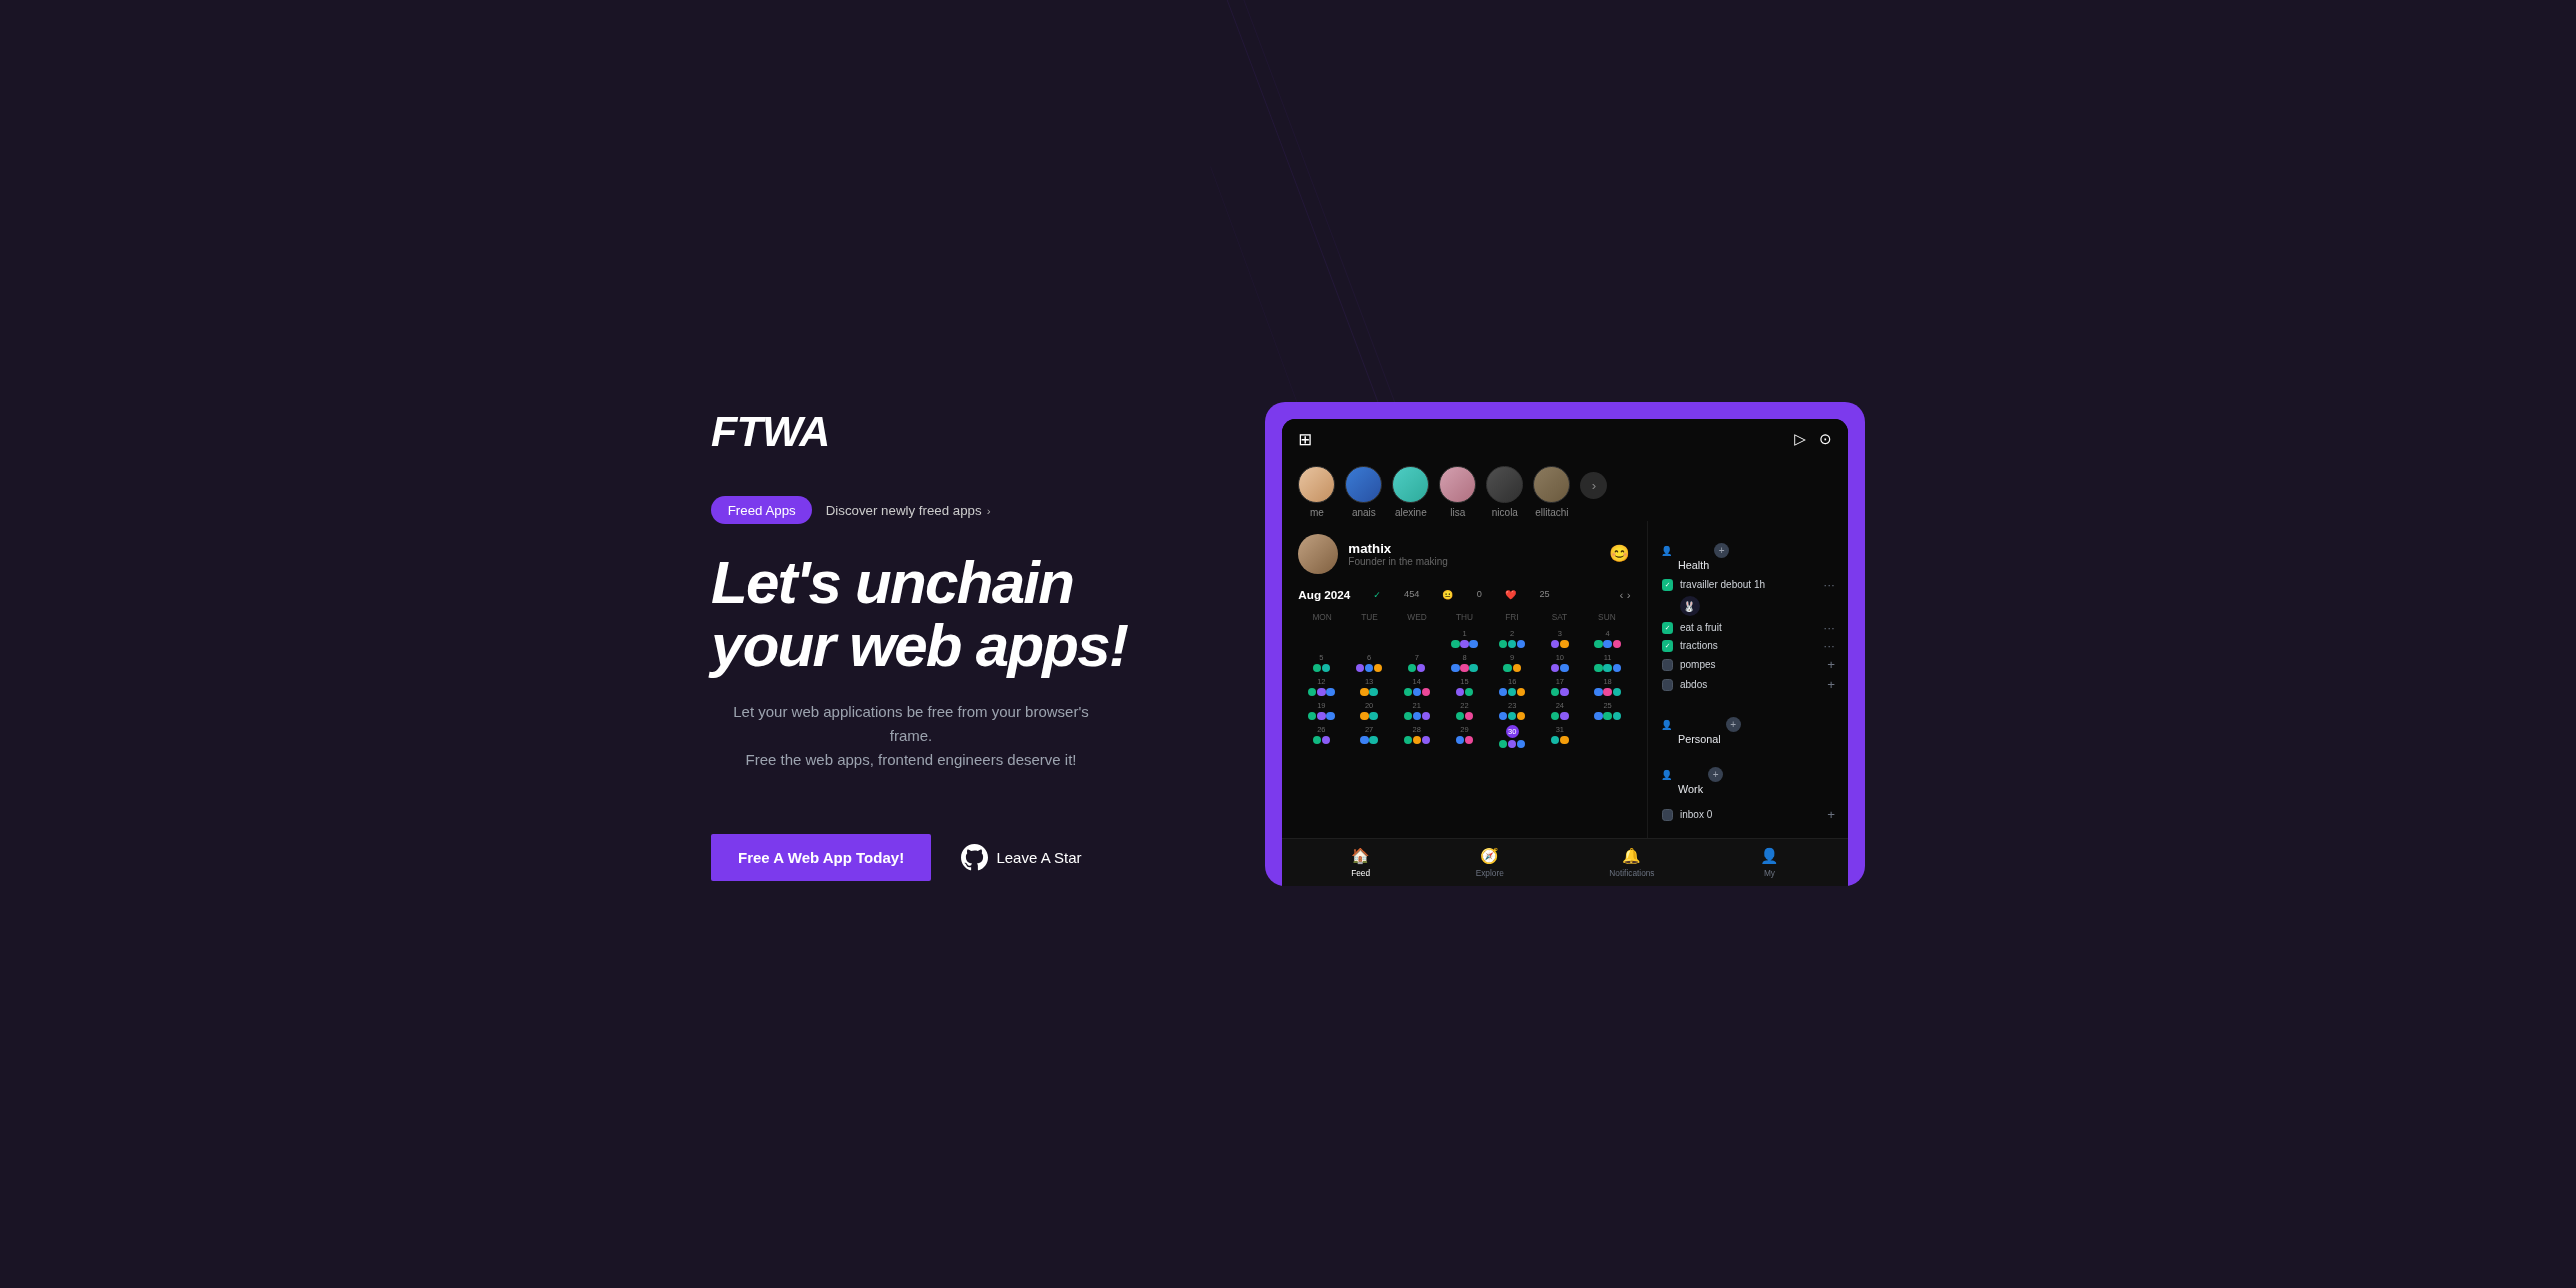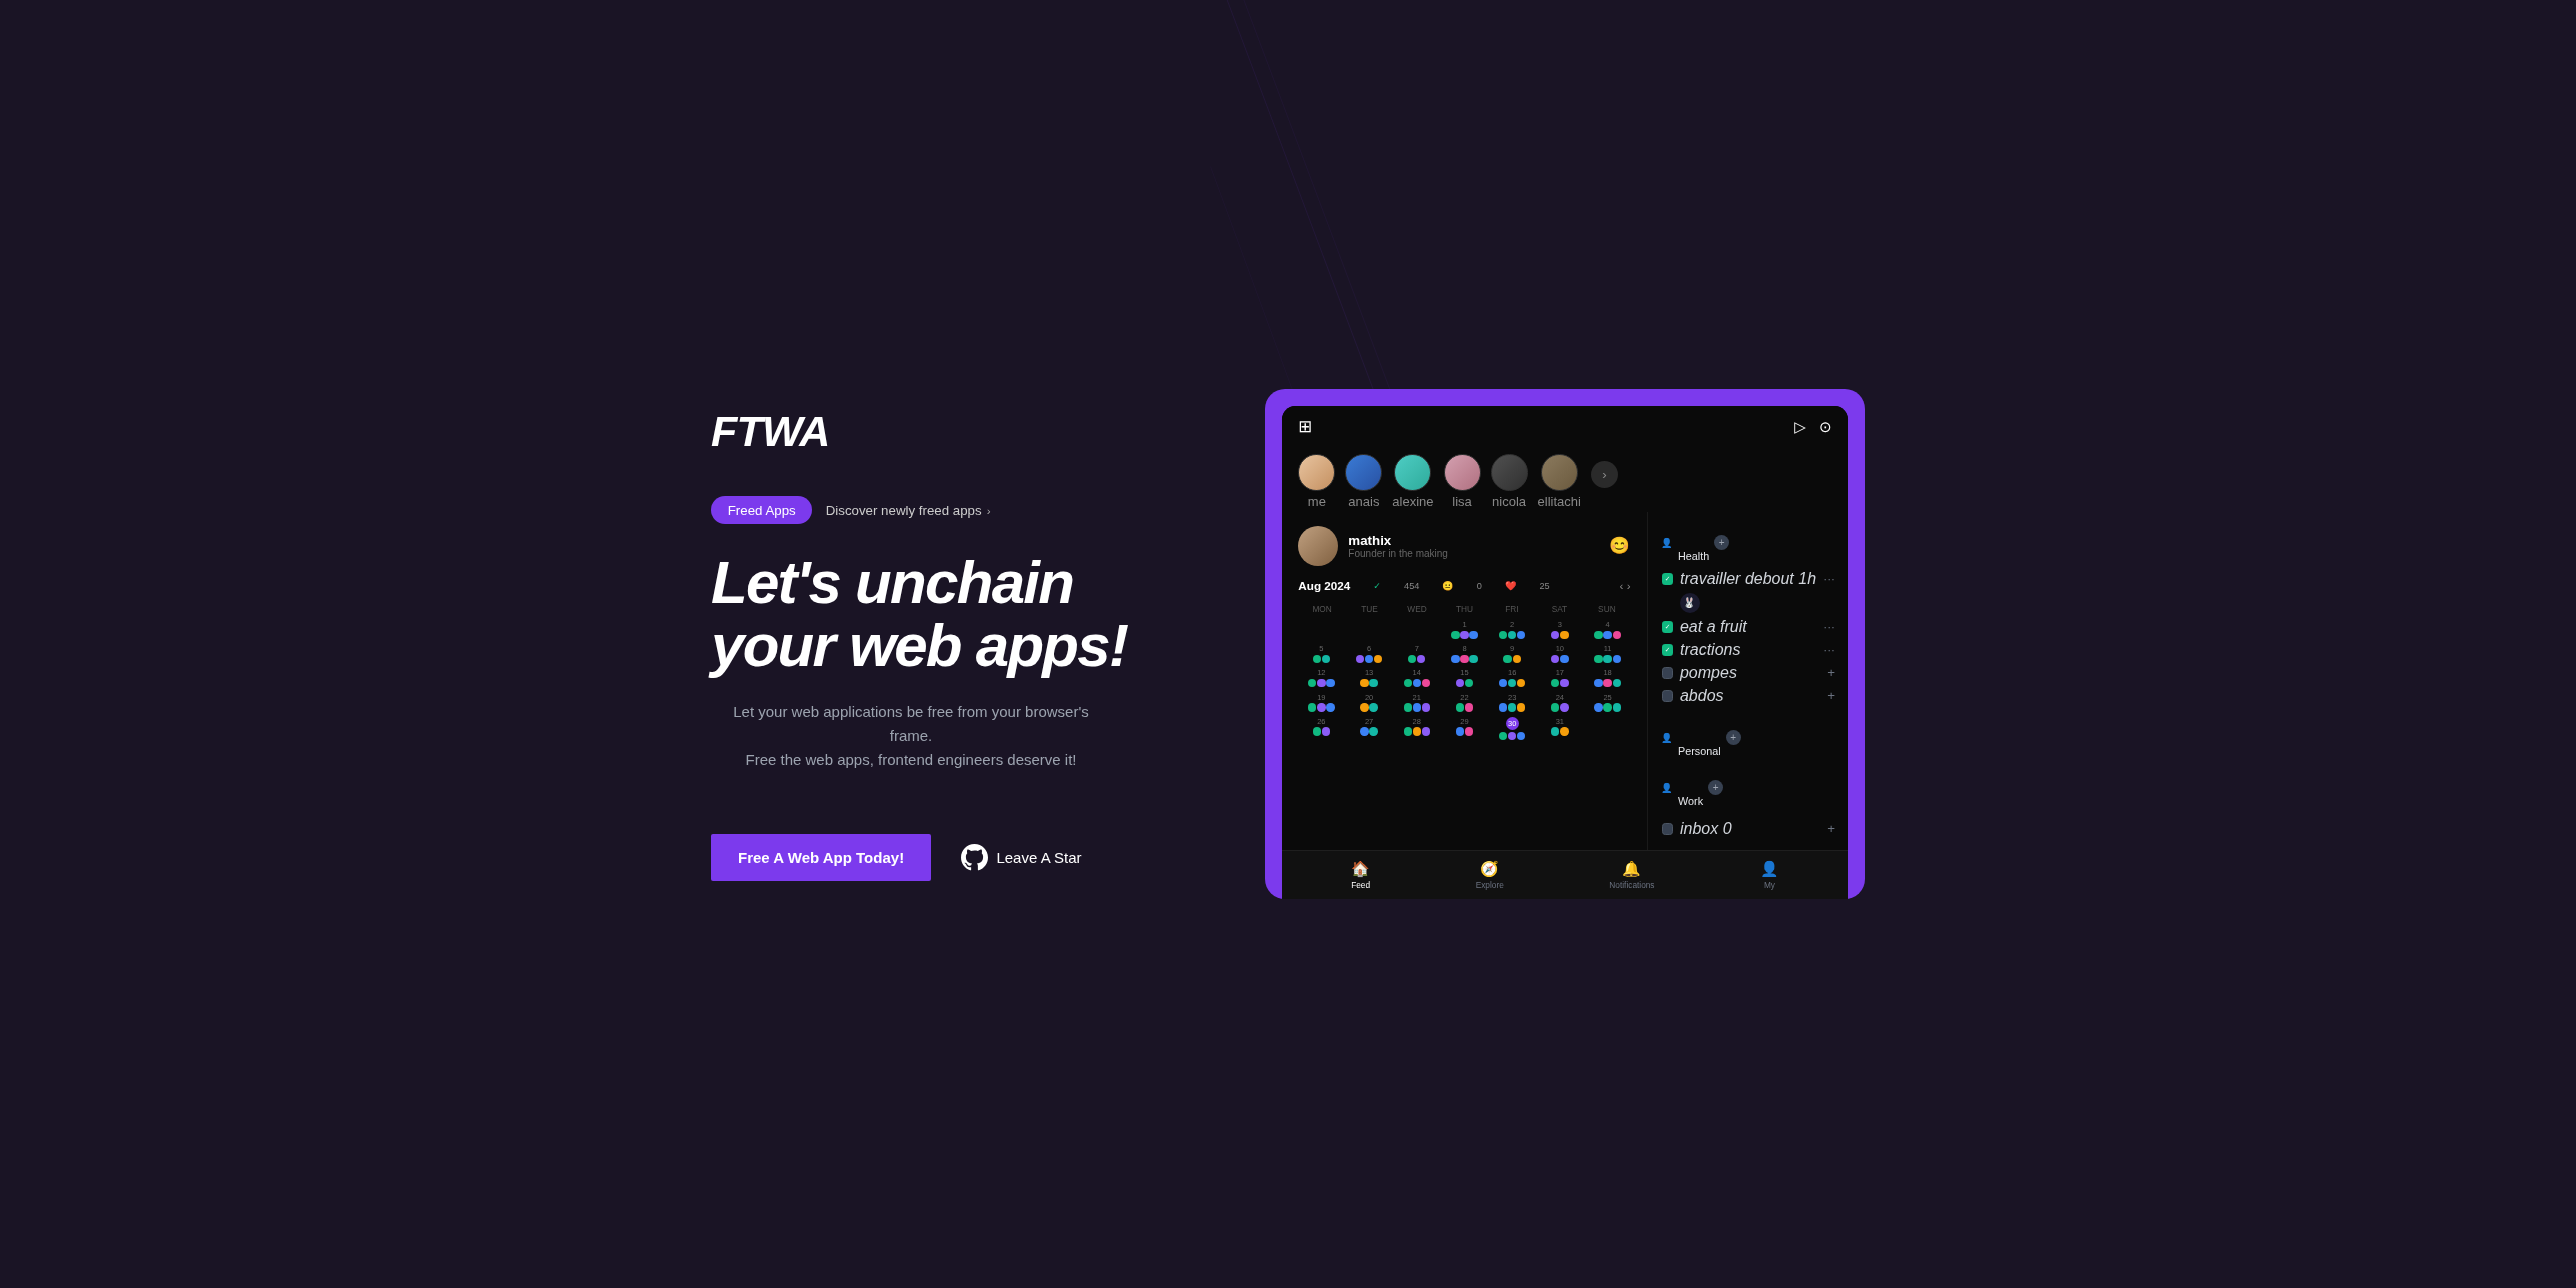--- a/index.html
+++ b/index.html
@@ -204,21 +204,21 @@
 
     .avatar-circle.me { background: linear-gradient(135deg, #e8c4a0, #c49060); }
     .avatar-circle.anais { background: linear-gradient(135deg, #3a7bd5, #2851a3); }
     .avatar-circle.alexine { background: linear-gradient(135deg, #4ecdc4, #2eab9b); }
     .avatar-circle.lisa { background: linear-gradient(135deg, #d4a0b0, #b07080); }
     .avatar-circle.nicola { background: linear-gradient(135deg, #505050, #303030); }
     .avatar-circle.ellitachi { background: linear-gradient(135deg, #8b7a5e, #6b5a3e); }
 
     .avatar-name {
       color: #888;
-      font-size: 13px;
+      font-size: 10px;
       text-align: center;
     }
 
     .avatar-more {
       width: 27px;
       height: 27px;
       border-radius: 50%;
       background: #2a2a2a;
       display: flex;
       align-items: center;
@@ -437,23 +437,22 @@
       border: 0.8px solid #4b5563;
     }
 
     .task-check-mark {
       color: #ffffff;
       font-size: 6.7px;
     }
 
     .task-label {
       color: #d1d5db;
-      font-size: 16px;
+      font-size: 10px;
       flex: 1;
-      font-style: italic;
     }
 
     .task-more {
       color: #6b7280;
       font-size: 11.7px;
     }
 
     .task-add {
       color: #6b7280;
       font-size: 13.3px;

